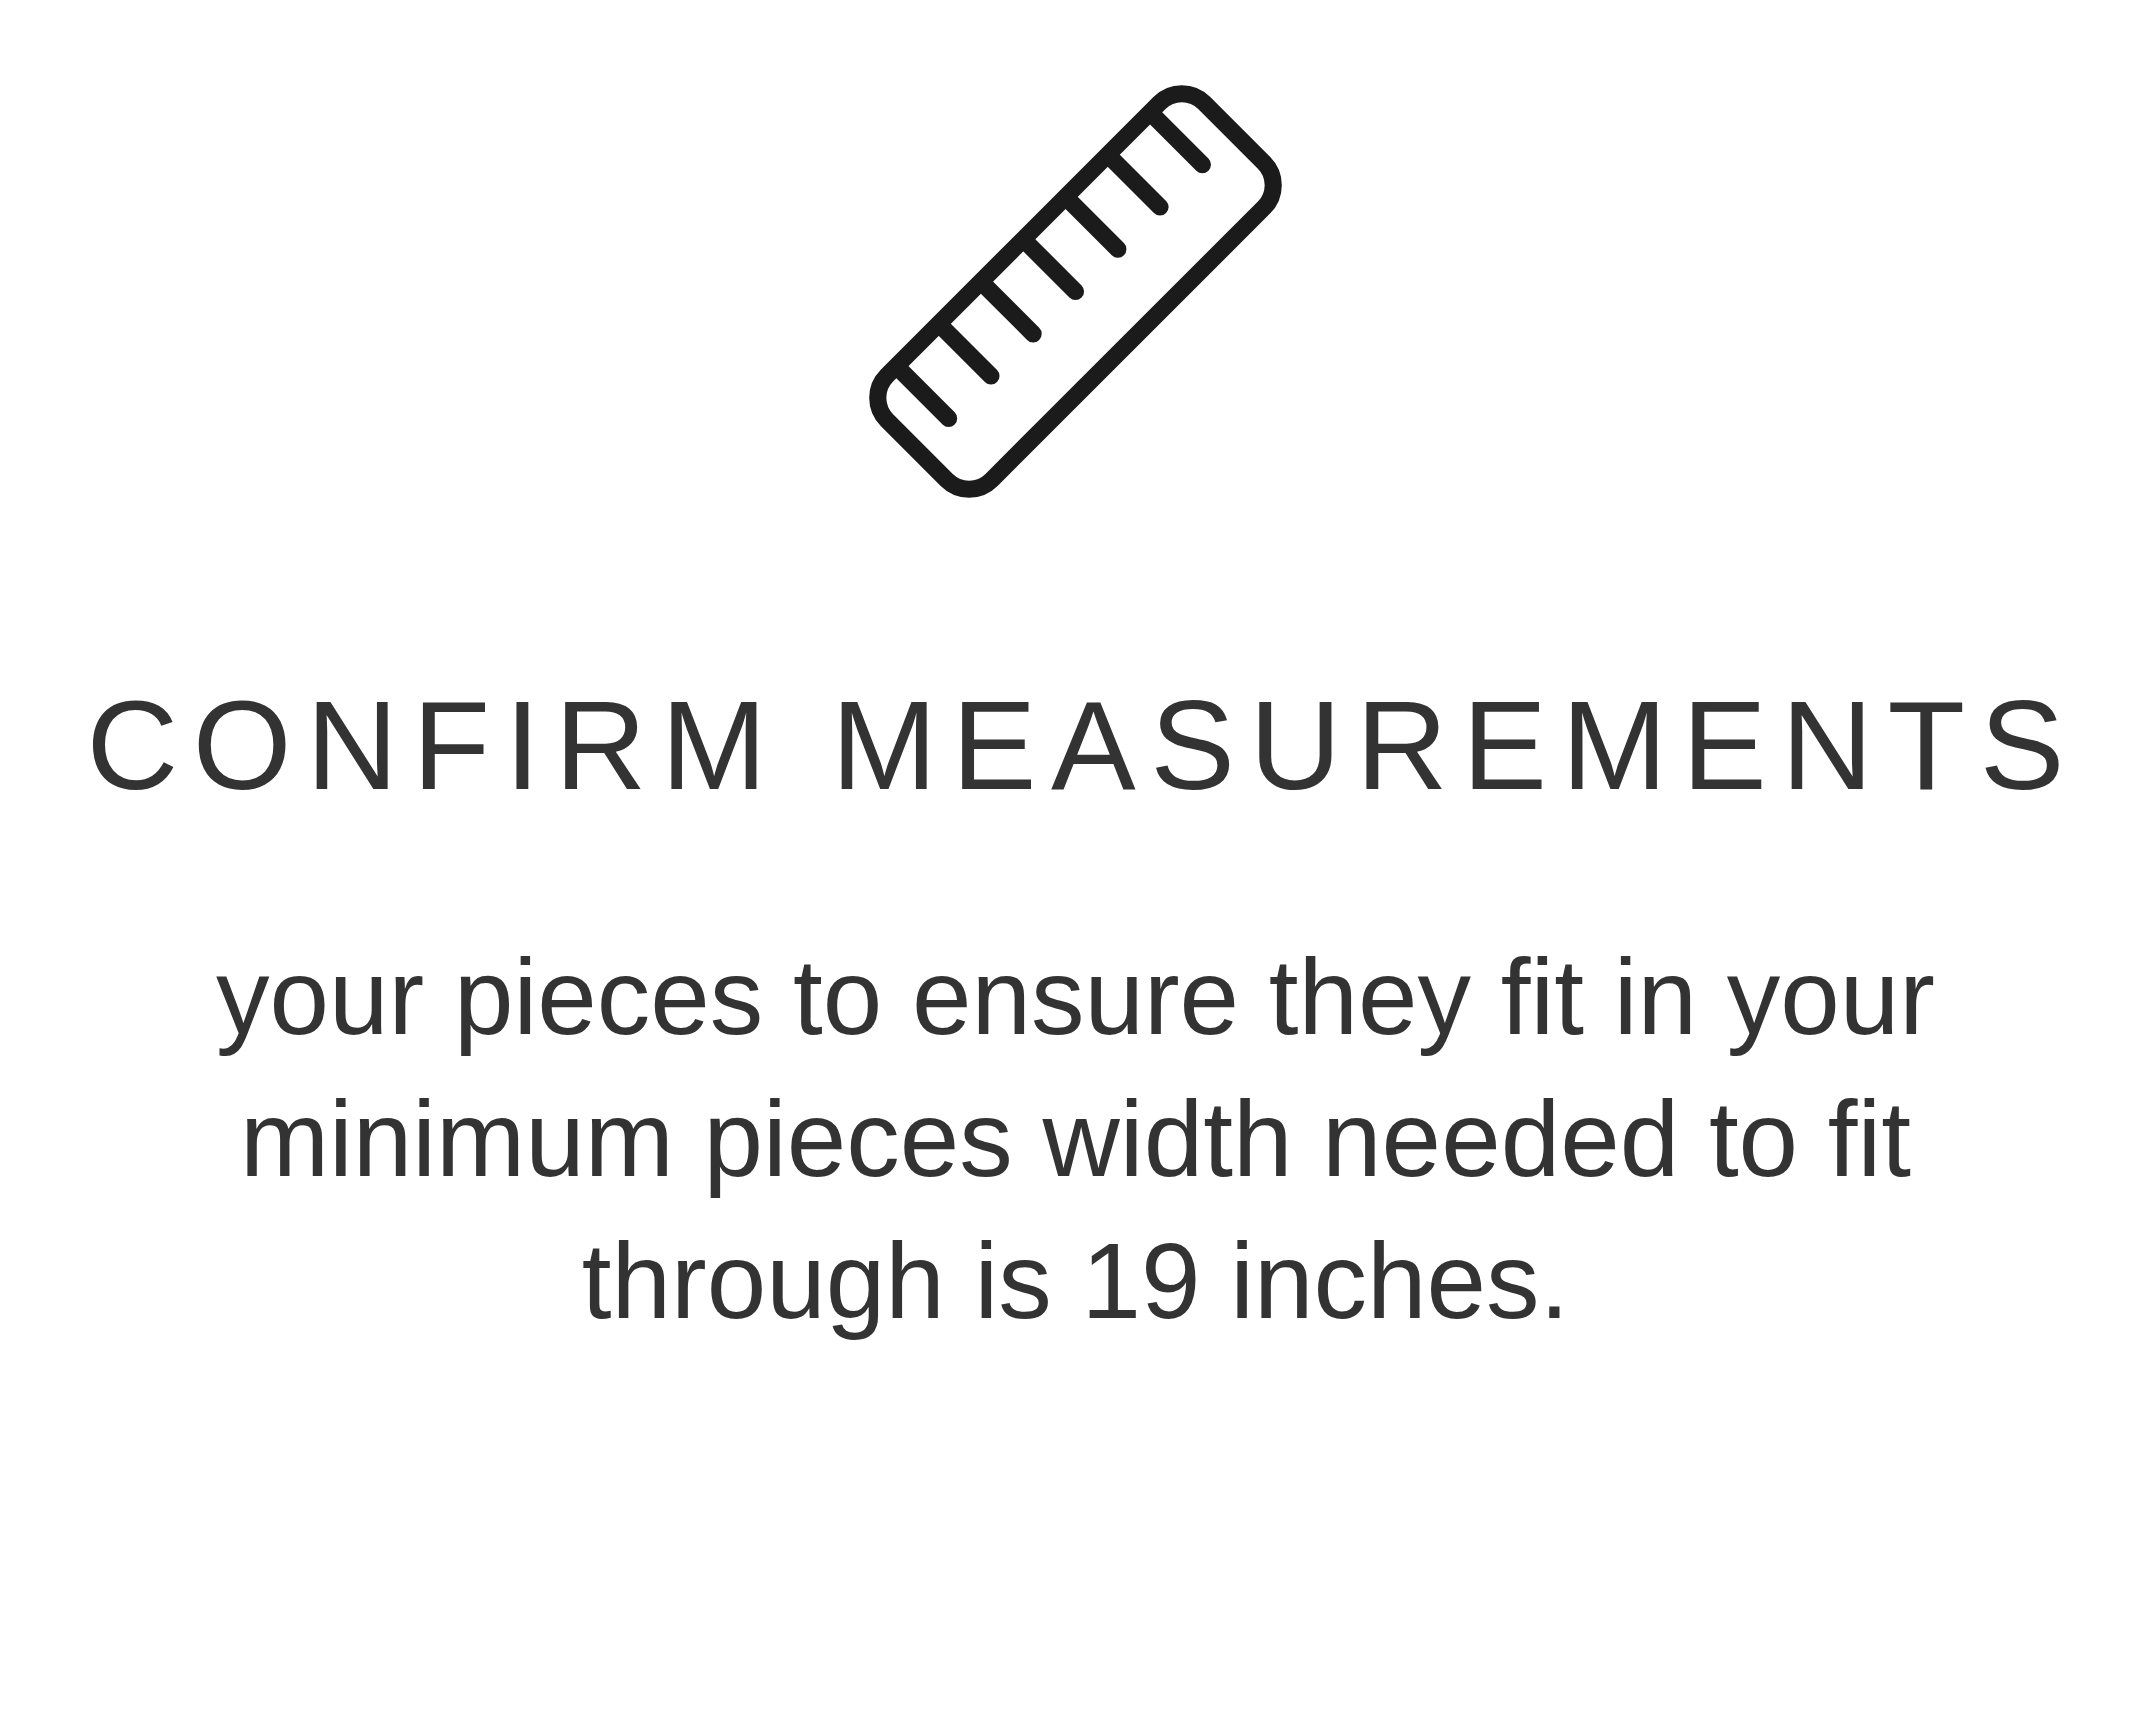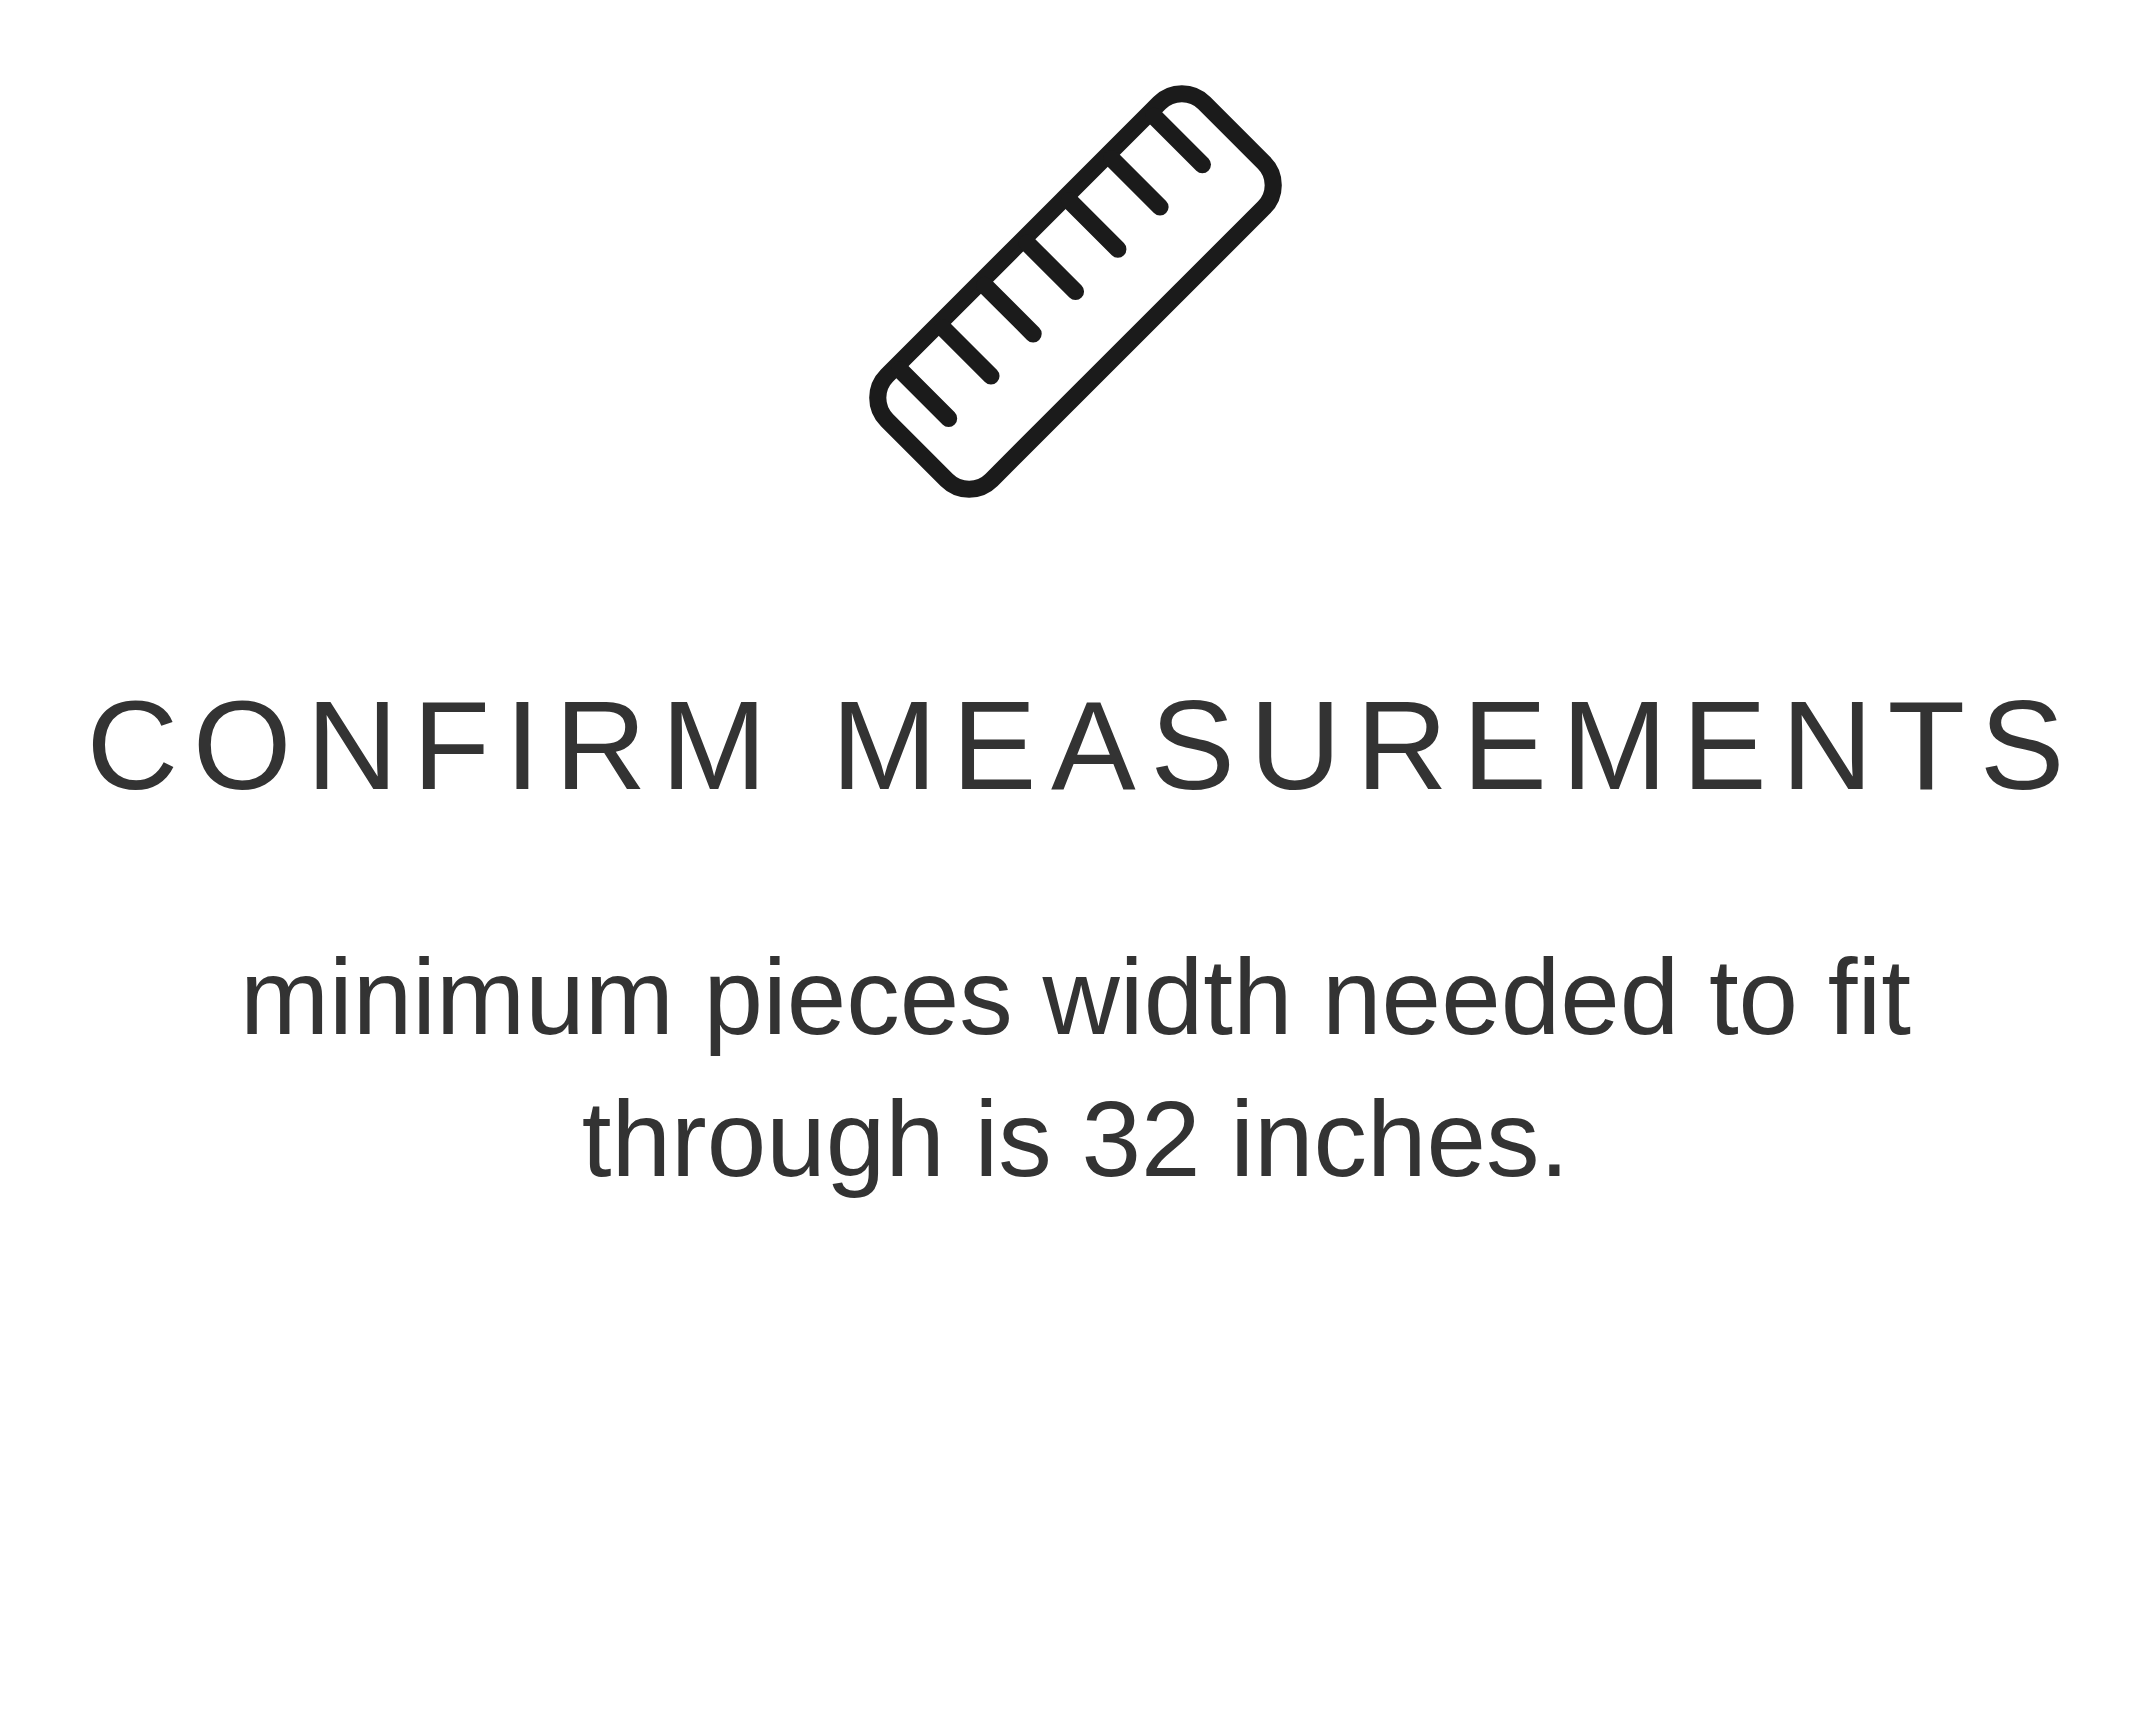--- a/index.html
+++ b/index.html
@@ -63,18 +63,19 @@
         <line x1="112.7" y1="64" x2="112.7" y2="90"></line>
         <line x1="135.3" y1="64" x2="135.3" y2="90"></line>
         <line x1="158" y1="64" x2="158" y2="90"></line>
       </g>
     </svg>
   </div>
 
   <h1 class="section-title">CONFIRM MEASUREMENTS</h1>
 
   <div class="section-desc">
+    <div class="desc-line">your pieces to ensure they fit in your</div>
     <div class="desc-line">minimum pieces width needed to fit</div>
-    <div class="desc-line">through is 32 inches.</div>
+    <div class="desc-line">through is 19 inches.</div>
   </div>
 
 </div>
 
 
 </body></html>

